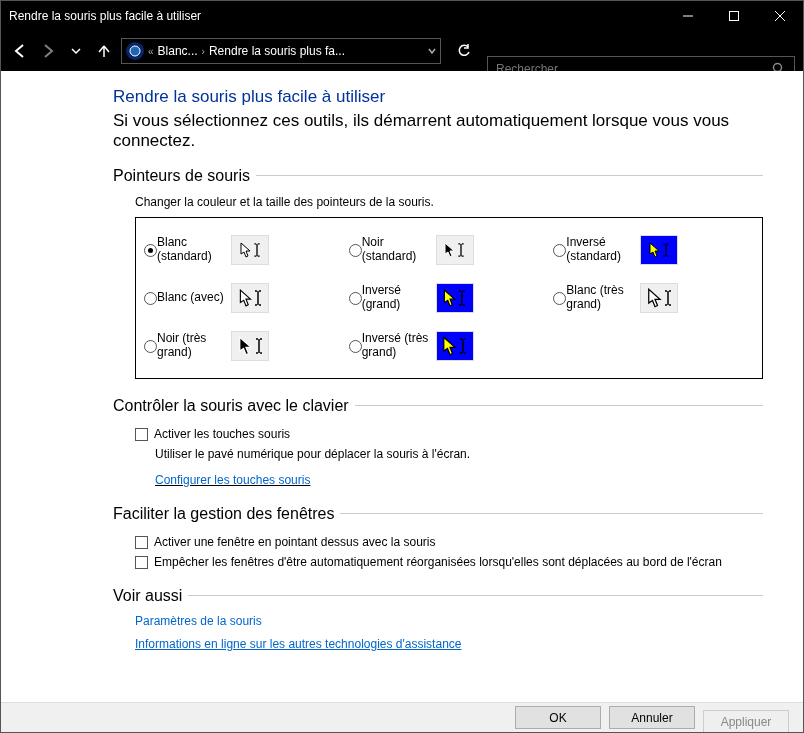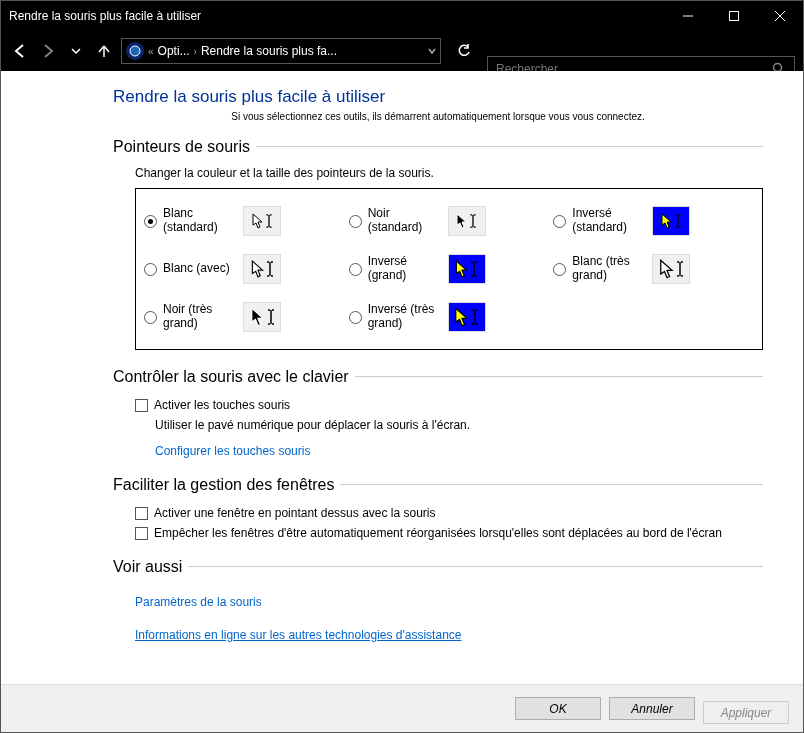--- a/index.html
+++ b/index.html
@@ -16,42 +16,42 @@
   .bc-icon { width: 18px; height: 18px; border-radius: 50%; background: #0a246a; display:flex; align-items:center; justify-content:center; font-size:11px;}
   .bc-chev { color:#aaa; font-size:10px;}
   .bc-seg { font-size:12px; white-space:nowrap; overflow:hidden; text-overflow:ellipsis;}
   .bc-dropdown { margin-left:auto; color:#aaa; font-size:10px;}
   .refresh { color:#fff; padding:0 10px;}
   .search { flex: 1; border: 1px solid #555; height: 26px; background:#000; color:#888; display:flex; align-items:center; padding:0 8px;margin-top:35px; }
   .search input { flex:1; background:transparent; border:none; color:#fff; outline:none; font-size:12px; }
   .content-outer { flex:1; background:#fff; display:flex; flex-direction:column; overflow:hidden; }
   .content { flex:1; padding: 16px 40px 10px 112px; overflow:auto; color:#000; }
   .heading { color:#003399; font-size:17px; font-weight:400; margin-bottom:4px; }
-  .sub { font-size:10px; margin-bottom:16px;text-align:center; }
+  .sub { font-size:17px; margin-bottom:16px; }
   .fieldset { position:relative; margin-bottom:18px; }
   .fieldset .legend { font-size:16px; background:#fff; position:relative; z-index:1; padding-right:6px; display:inline-block;}
   .fieldset .line { position:absolute; top:8px; left:0; right:0; height:1px; background:#ccc; z-index:0;}
   .fs-body { padding: 6px 0 0 22px; }
   .fs-desc { font-size:12px; margin:4px 0 8px 0;}
   .ptr-box { border:1px solid #000; padding:10px 8px; display:grid; grid-template-columns: repeat(3, 1fr); grid-auto-rows: 44px; gap:4px 4px; }
-  .ptr-cell { display:flex; align-items:center; gap:6px; }
+  .ptr-cell { display:flex; align-items:center; }
   .radio { width:13px; height:13px; border:1px solid #555; border-radius:50%; display:flex; align-items:center; justify-content:center; flex-shrink:0;}
   .radio.checked::after { content:""; width:5px; height:5px; background:#000; border-radius:50%; }
   .ptr-label { font-size:12px; line-height:1.15; width:74px;}
   .ptr-preview { width:38px; height:30px; background:#f0f0f0; border:1px solid #ddd; display:flex; align-items:center; justify-content:center; gap:1px; flex-shrink:0;}
   .ptr-preview.inv { background:#0000ff;}
   .check-row { display:flex; align-items:center; gap:6px; margin:6px 0; }
   .checkbox { width:13px; height:13px; border:1px solid #555; flex-shrink:0; margin-top:1px;}
   .indent { margin-left:20px; }
   .link { color:#0066cc; font-size:12px; cursor:pointer; }
   .link.u { text-decoration:underline; }
-  .link-row { margin:10px 0 6px 20px; }
+  .link-row { margin:10px 0 6px 20px;text-decoration:underline; }
   .seealso-links { padding-left:22px; }
-  .seealso-links .link { display:block; margin:19px 0;}
-  .footer { height:48px; border-top:1px solid #ddd; background:#f0f0f0; display:flex; align-items:center; justify-content:flex-end; padding:0 14px; gap:8px;font-style:italic;}
+  .seealso-links .link { display:block; margin:9px 0;}
+  .footer { height:30px; border-top:1px solid #ddd; background:#f0f0f0; display:flex; align-items:center; justify-content:flex-end; padding:0 14px; gap:8px;}
   .btn { min-width:86px; height:23px; background:#e1e1e1; border:1px solid #adadad; font-size:12px; display:flex; align-items:center; justify-content:center; cursor:pointer;}
   .btn.disabled { color:#888; background:#efefef; border-color:#ccc; cursor:default;margin-top:8px;}
   svg { display:block; }
 </style>
 </head>
 <body>
 
 <div class="window">
   <div class="titlebar">
     <div class="titlebar-title">Rendre la souris plus facile à utiliser</div>
@@ -96,21 +96,21 @@
           <path d="M8 3 L3 9 M8 3 L13 9 M8 3 L8 14" fill="none" stroke="#fff" stroke-width="1.5"></path>
         </svg>
       </div>
     <div class="breadcrumb">
       <span class="bc-icon">
           <svg width="12" height="12">
             <circle cx="6" cy="6" r="5" fill="#1b67b3" stroke="#fff" stroke-width="1"></circle>
           </svg>
         </span>
       <span class="bc-chev">«</span>
-      <span class="bc-seg">Opti...</span>
+      <span class="bc-seg">Blanc...</span>
       <span class="bc-chev">›</span>
       <span class="bc-seg" style="max-width:150px">Rendre la souris plus fa...</span>
       <span class="bc-dropdown">
           <svg width="8" height="8">
             <path d="M1 2 L4 6 L7 2" fill="none" stroke="#aaa" stroke-width="1.5"></path>
           </svg>
         </span>
     </div>
     <div class="refresh">
         <svg width="14" height="14">

